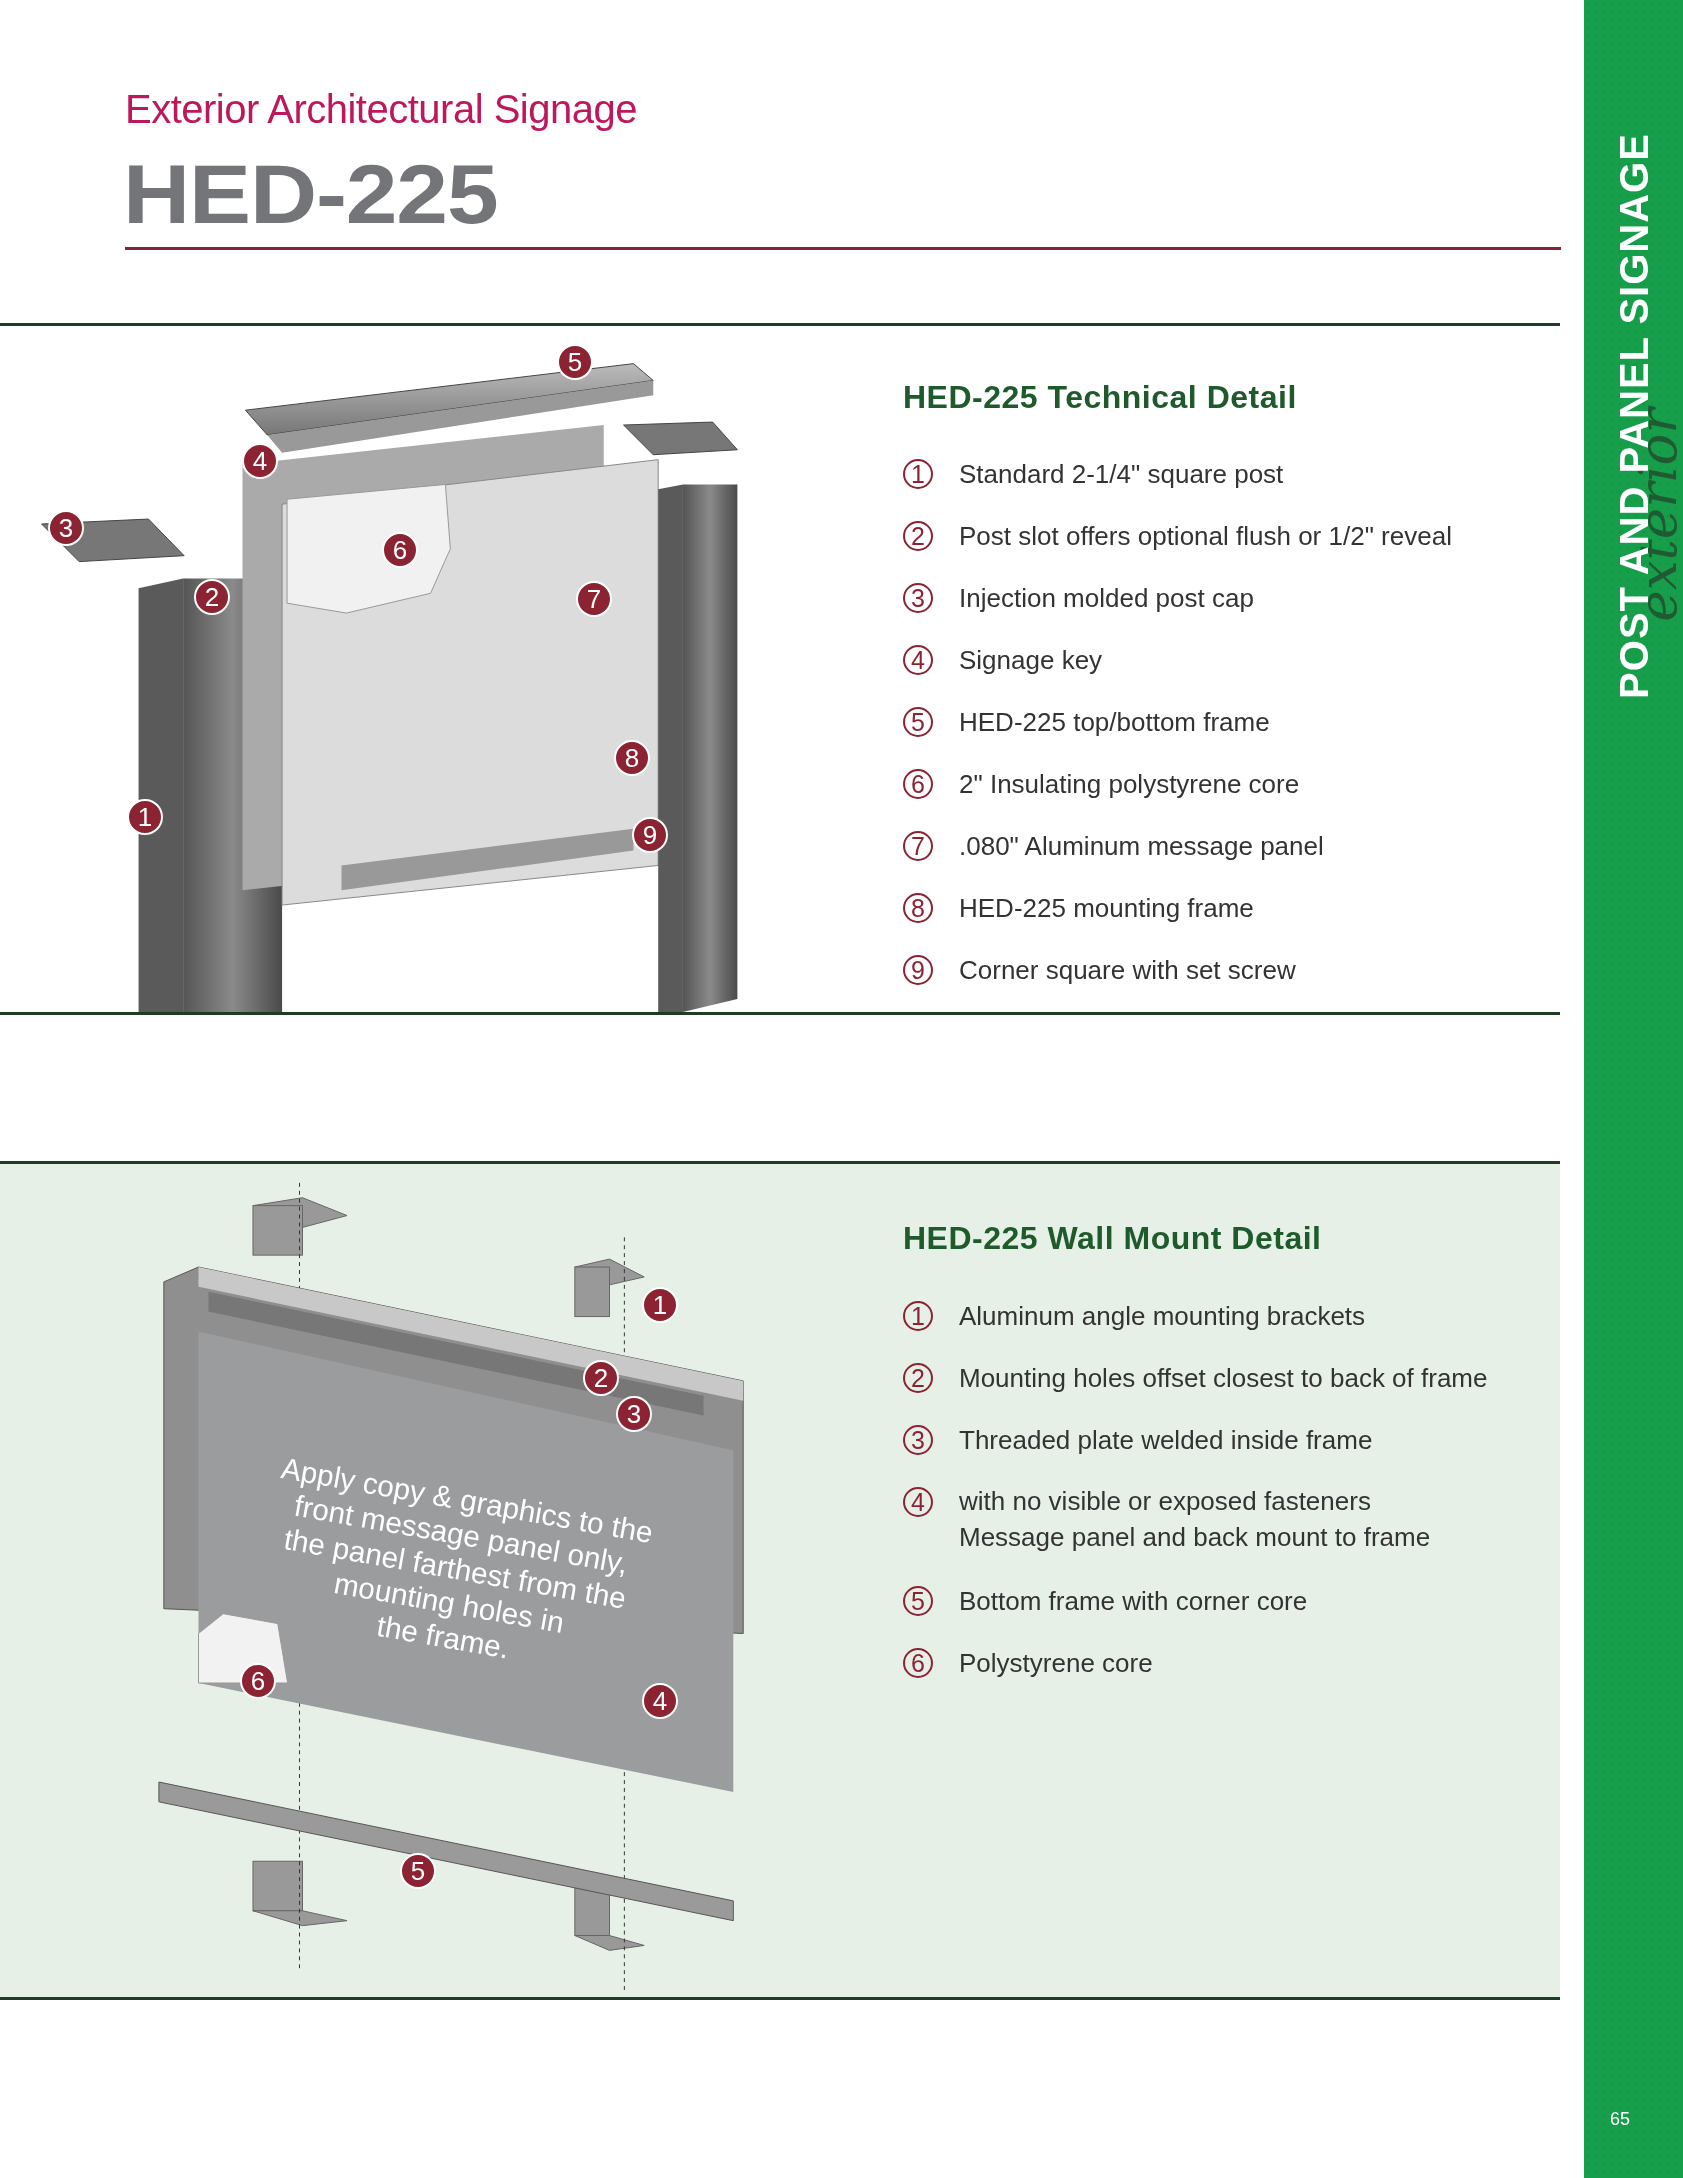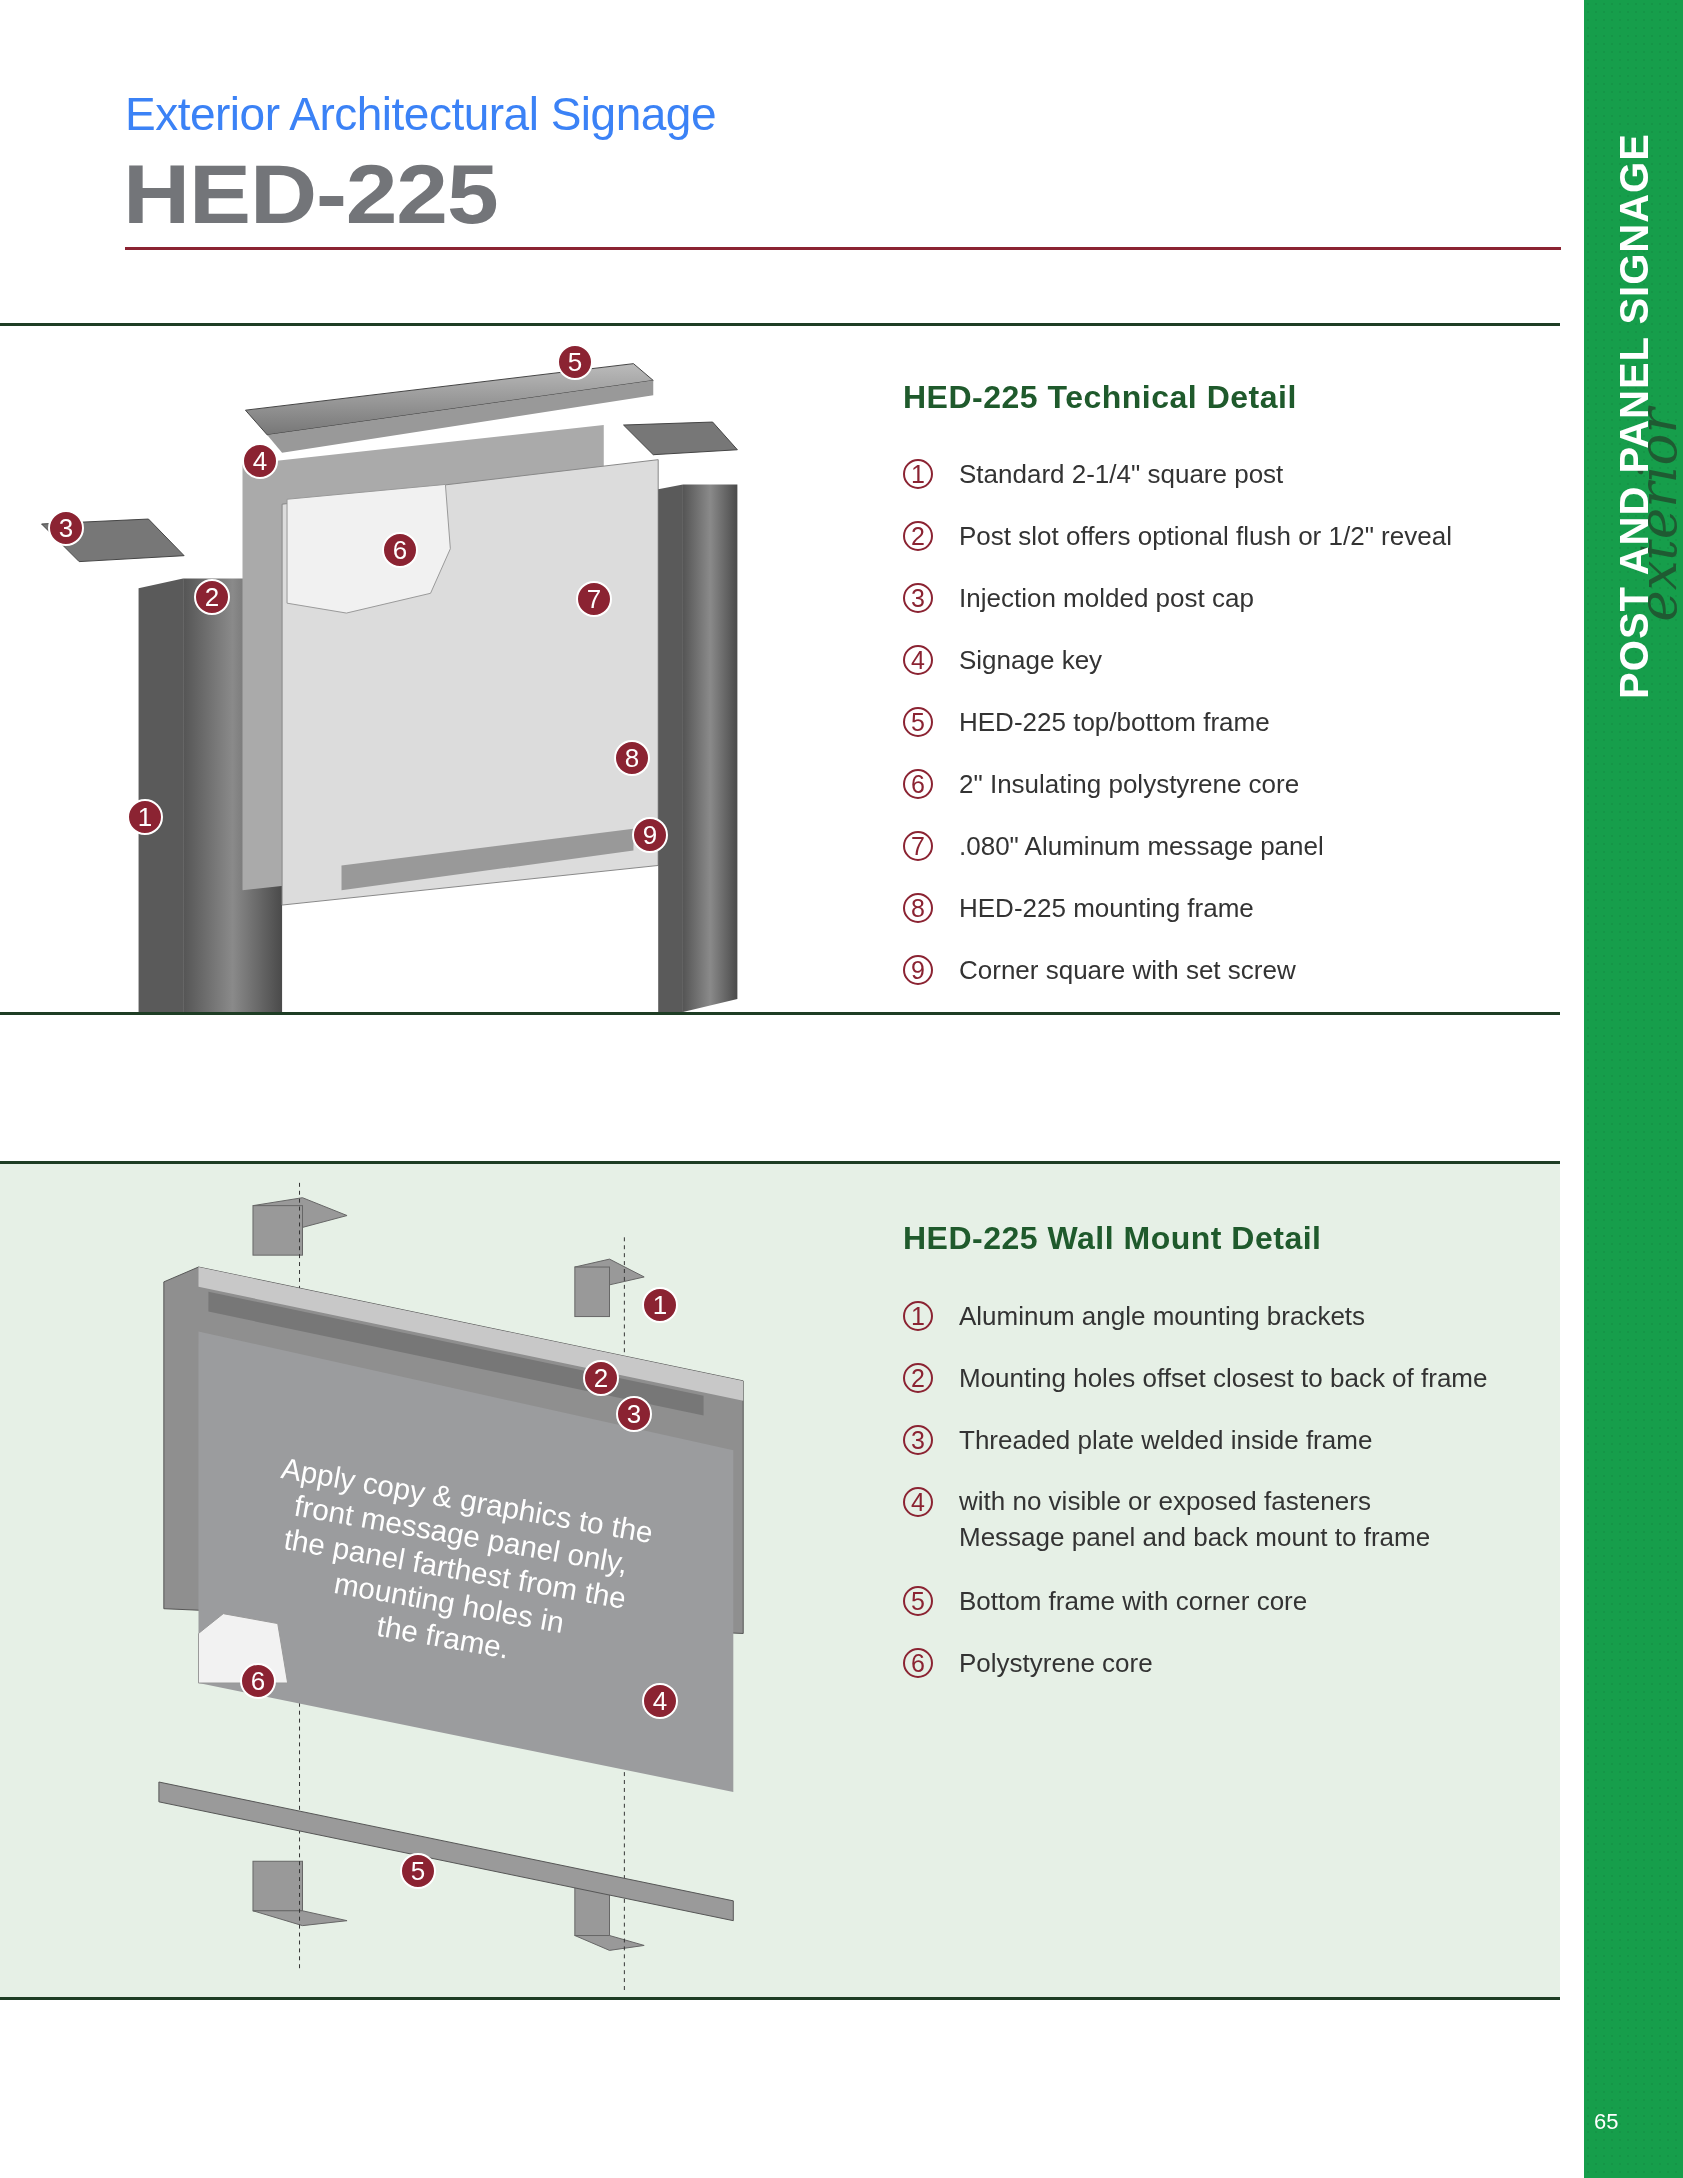--- a/index.html
+++ b/index.html
@@ -1,30 +1,30 @@
 <!DOCTYPE html>
 <html><head>
 <meta charset="utf-8">
 <style>
   html, body { margin:0; padding:0; }
   body { width:1683px; height:2178px; position:relative; background:#ffffff; overflow:hidden;
          font-family:"Liberation Sans", sans-serif; }
   .abs { position:absolute; }
-  .subtitle { left:125px; top:87px; font-size:46px; color:#3b82f6; font-weight:normal; letter-spacing:-0.5px; }
+  .subtitle { left:125px; top:87px; font-size:40px; color:#be185d; font-weight:normal; letter-spacing:-0.5px; }
   .title { left:123px; top:147px; font-size:83px; font-weight:bold; color:#737579; letter-spacing:-1px; transform:scaleX(1.12); transform-origin:left top; }
   .title-rule { left:125px; top:247px; width:1436px; height:3px; background:#8b2332; }
   .sec-rule { height:3px; background:#1e3d24; left:0; width:1560px; }
   .sec2-bg { left:0; top:1162px; width:1560px; height:837px; background:#e6f0e6; }
   .side { left:1584px; top:0; width:99px; height:2178px; background:#169e4b;
           background-image: radial-gradient(rgba(0,0,0,0.06) 1px, transparent 1px); background-size:8px 8px; }
   .side-title { position:absolute; left:50px; top:416px; transform:translate(-50%,-50%) rotate(-90deg);
                 white-space:nowrap; color:#ffffff; font-weight:bold; font-size:40px; letter-spacing:1px; }
   .side-script { position:absolute; left:73px; top:515px; transform:translate(-50%,-50%) rotate(-90deg);
                  white-space:nowrap; color:#1f5a32; font-family:"DejaVu Serif", serif; font-style:italic; font-size:53px; }
-  .page-num { position:absolute; left:10px; top:2109px; color:#ffffff; font-size:22px; }
+  .page-num { position:absolute; left:26px; top:2109px; color:#ffffff; font-size:18px; }
   .sec-head { font-size:32px; font-weight:bold; color:#1f5a2c; letter-spacing:0.5px; }
   .list { list-style:none; margin:0; padding:0; }
   .list li { display:flex; align-items:flex-start; font-size:26px; color:#333333; }
   .num { width:30px; height:30px; border:2px solid #8b2332; border-radius:50%; color:#8b2332; font-size:25px;
          display:flex; align-items:center; justify-content:center; margin-right:26px; flex-shrink:0; box-sizing:border-box; }
   .badge { position:absolute; width:32px; height:32px; border-radius:50%; background:#8b2332; color:#fff;
            font-size:26px; display:flex; align-items:center; justify-content:center; border:2px solid #fff; box-sizing:content-box; }
   svg { position:absolute; }
 </style>
 </head>

